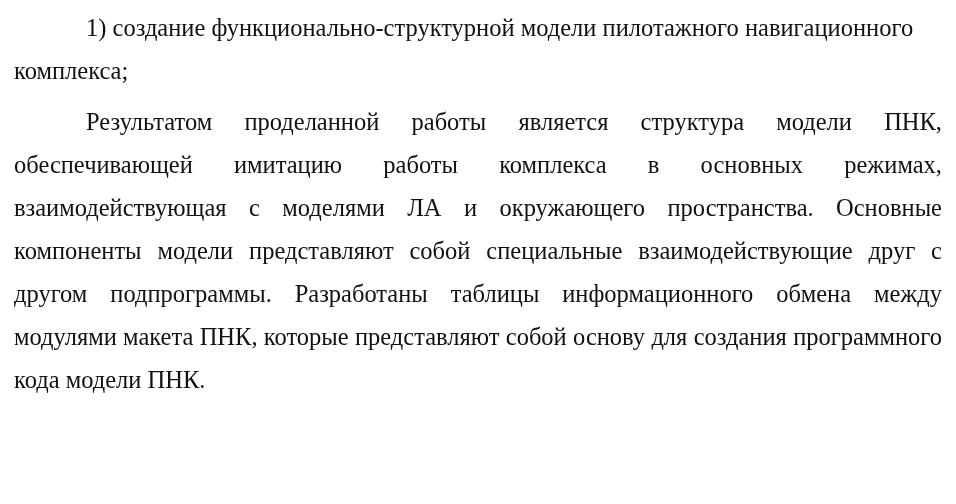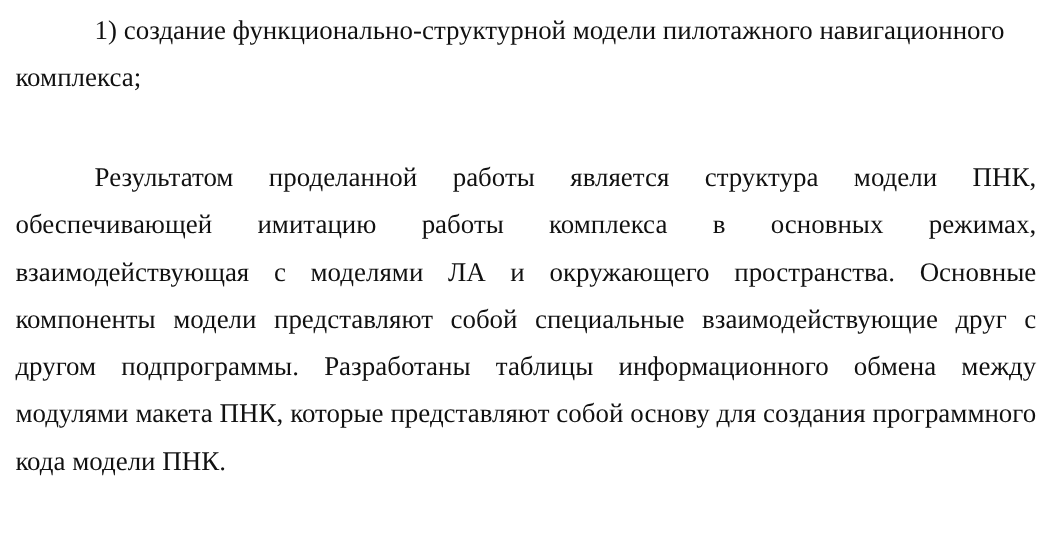--- a/index.html
+++ b/index.html
@@ -26,21 +26,20 @@
     line-height: 43px;
     margin: 0 0 0 0;
     color: #111111;
   }
   .para.indent {
     text-indent: 72px;
   }
   .para.justify {
     text-align: justify;
     text-align-last: left;
-    margin-top: 40px;
   }
   .para.left {
     text-align: left;
   }
   .spacer-small {
     height: 8px;
   }
 </style>
 </head>
 <body>

